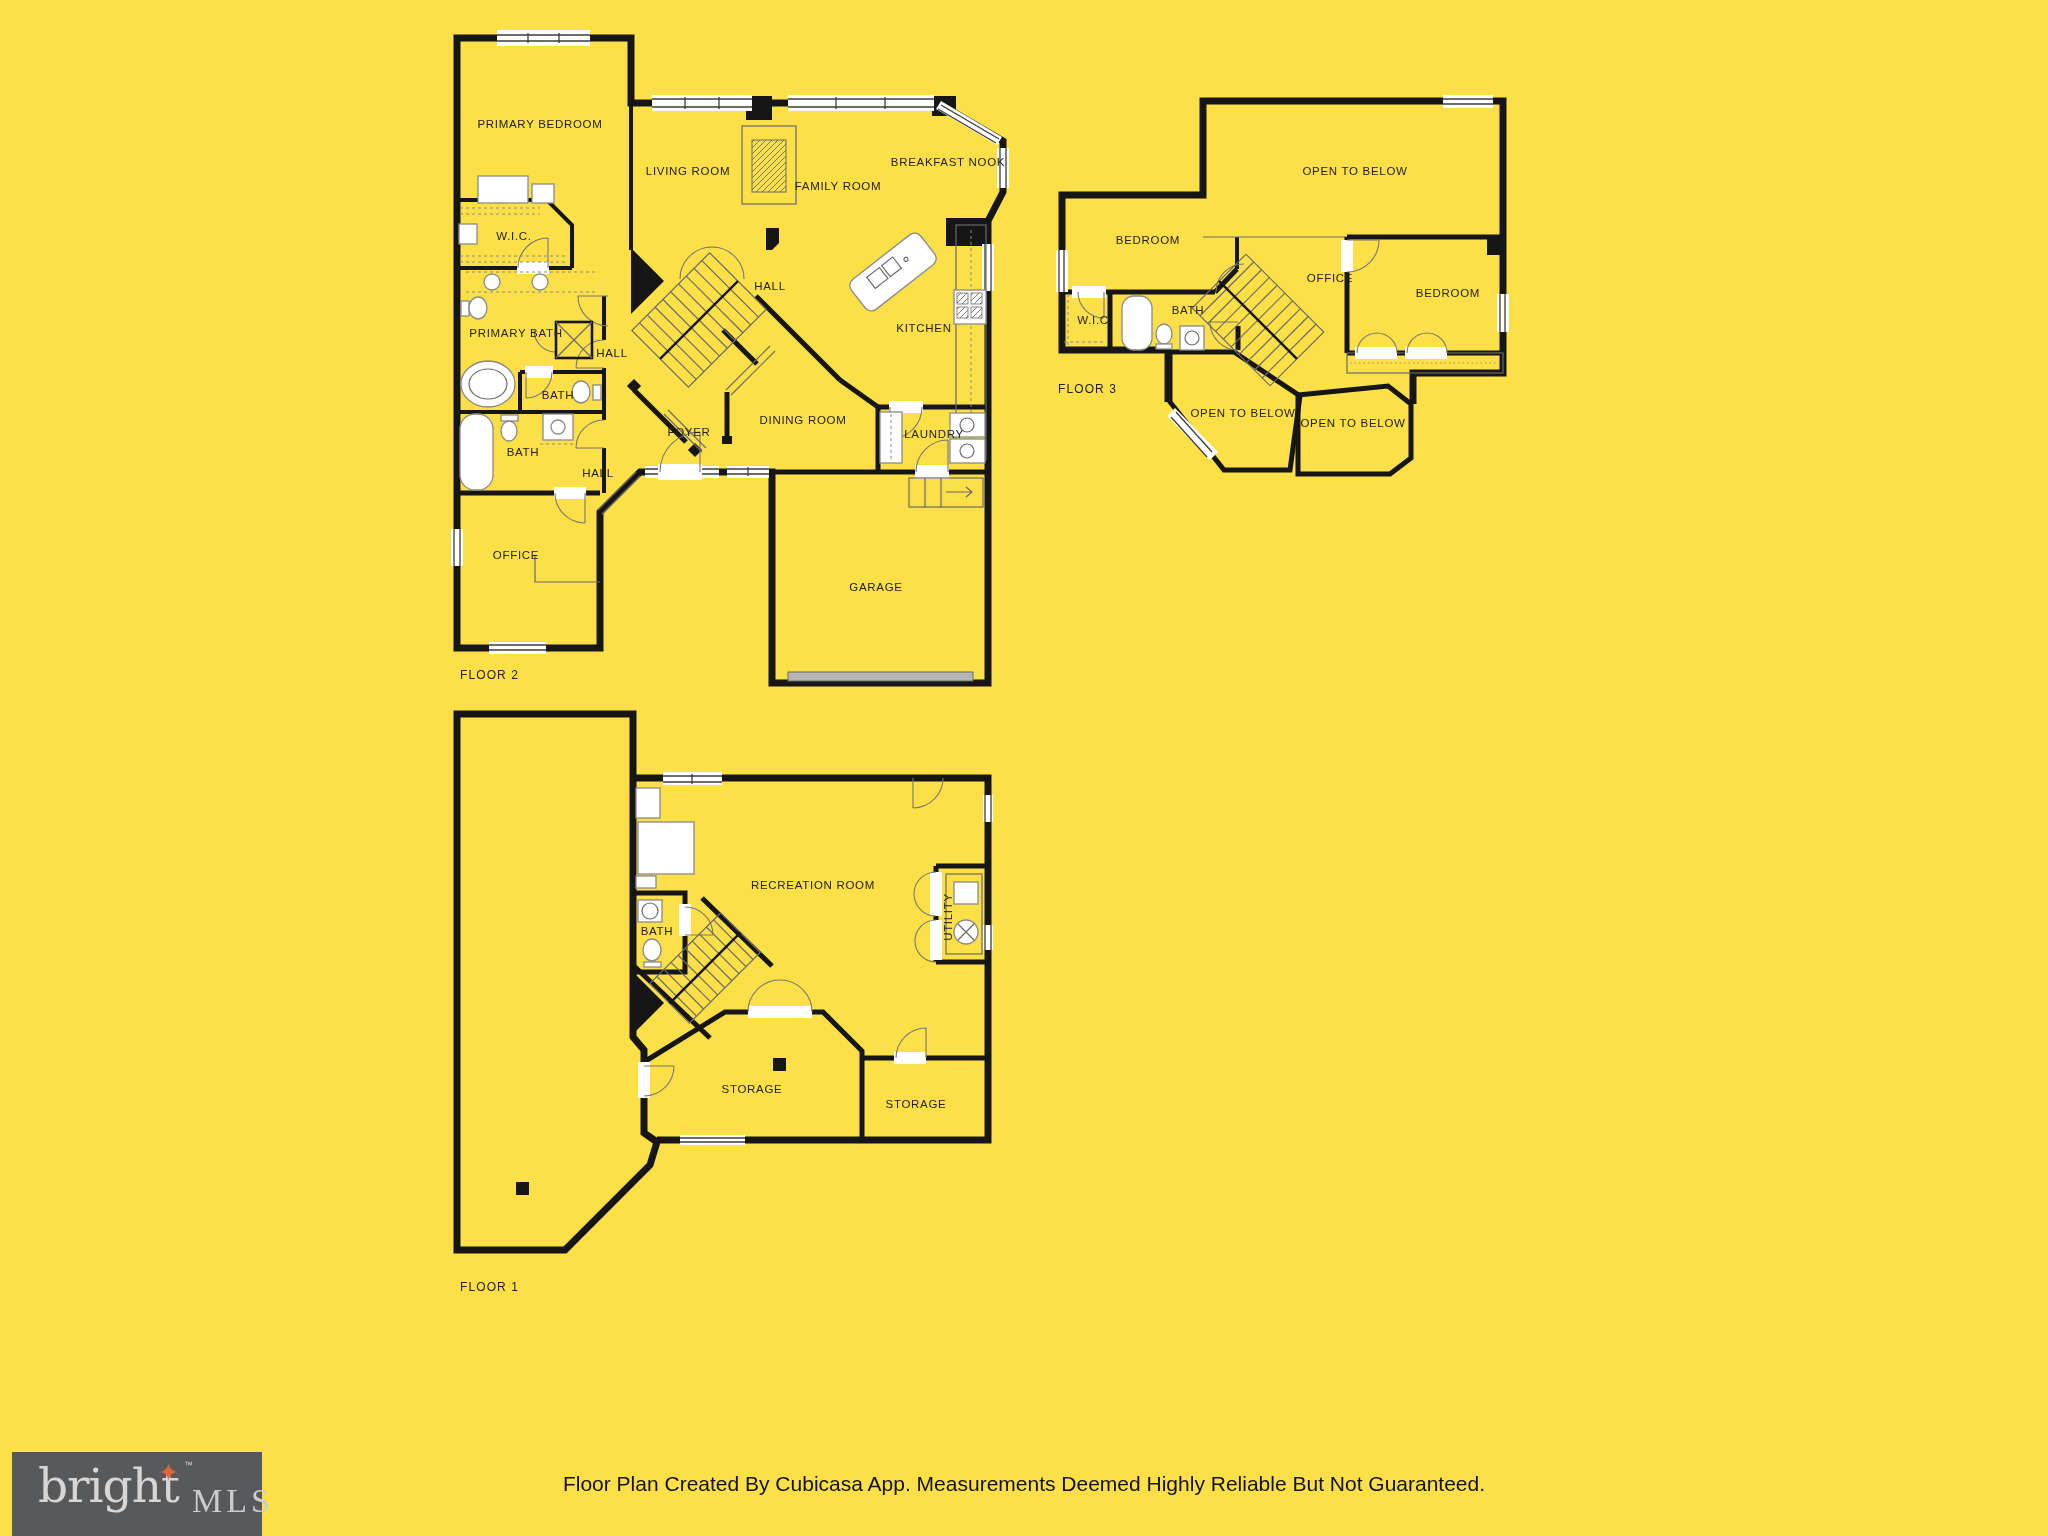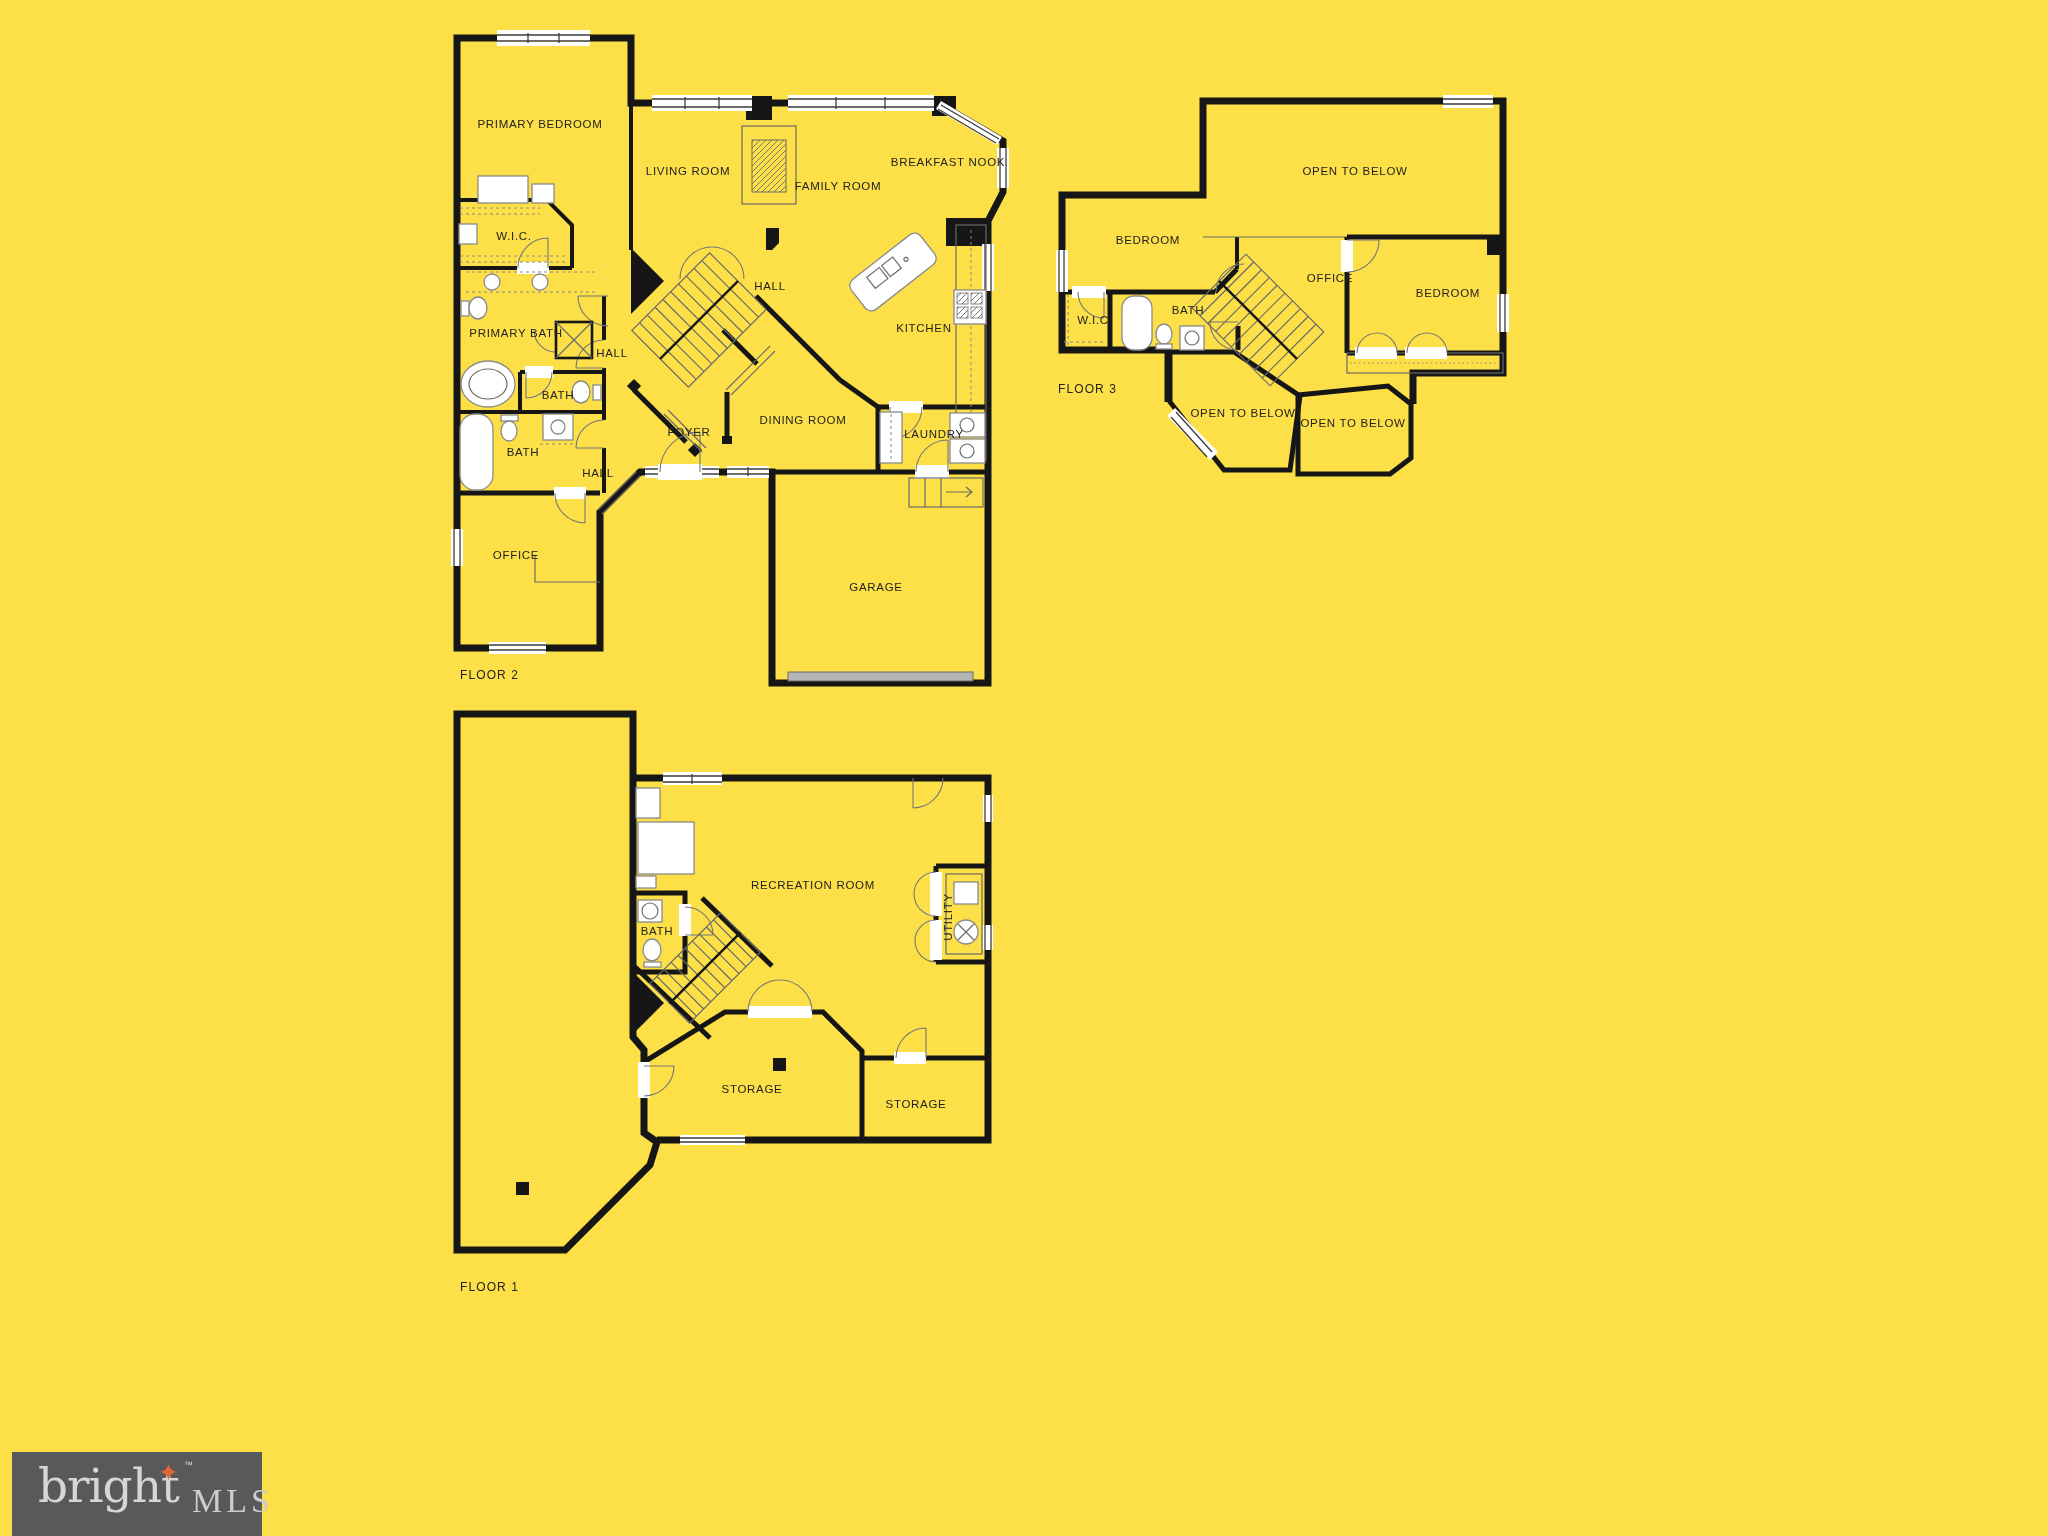--- a/index.html
+++ b/index.html
@@ -330,13 +330,14 @@
     <text class="fl" x="460" y="1291">FLOOR 1</text>
   </g>
 </svg>
 
   <div class="logo-box">
     <span class="logo-word">bright</span>
     <span class="logo-star">✦</span>
     <span class="logo-tm">™</span>
     <span class="logo-mls">MLS</span>
   </div>
+  <div class="disclaimer">Floor Plan Created By Cubicasa App. Measurements Deemed Highly Reliable But Not Guaranteed.</div>
 </div>
 
 </body></html>

